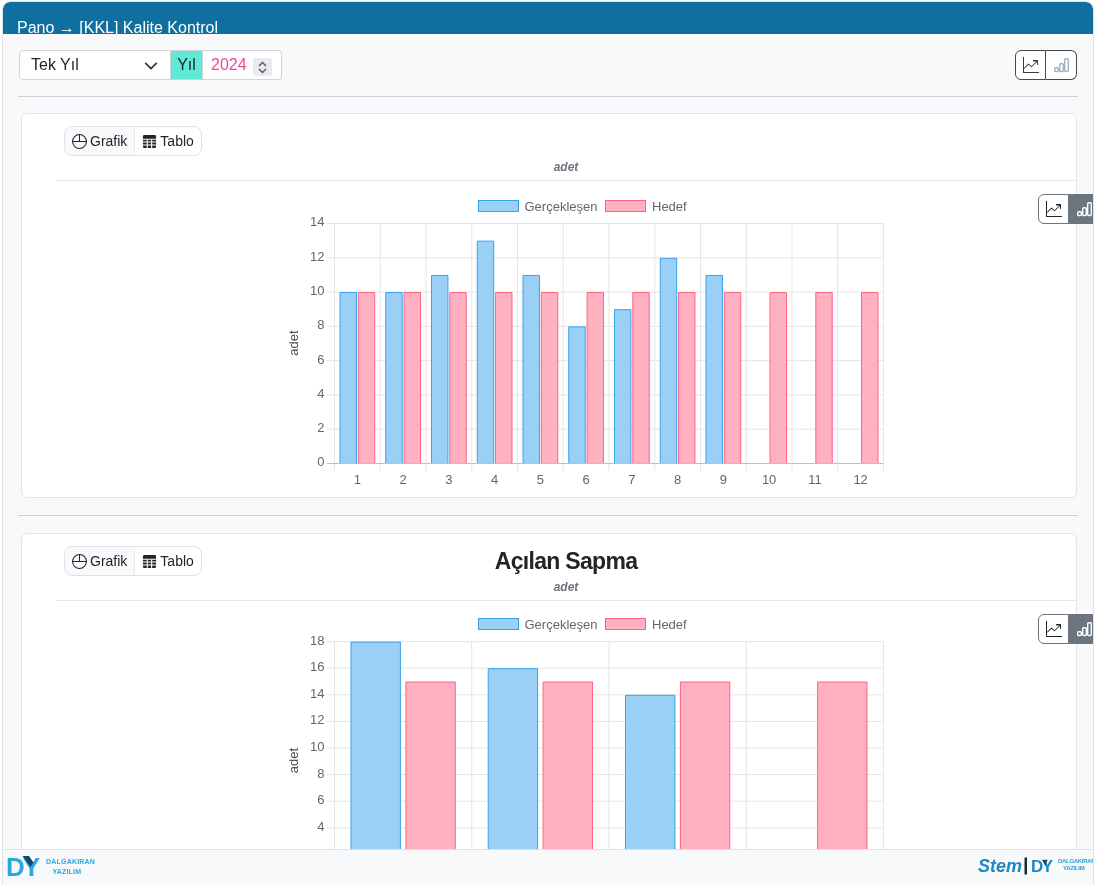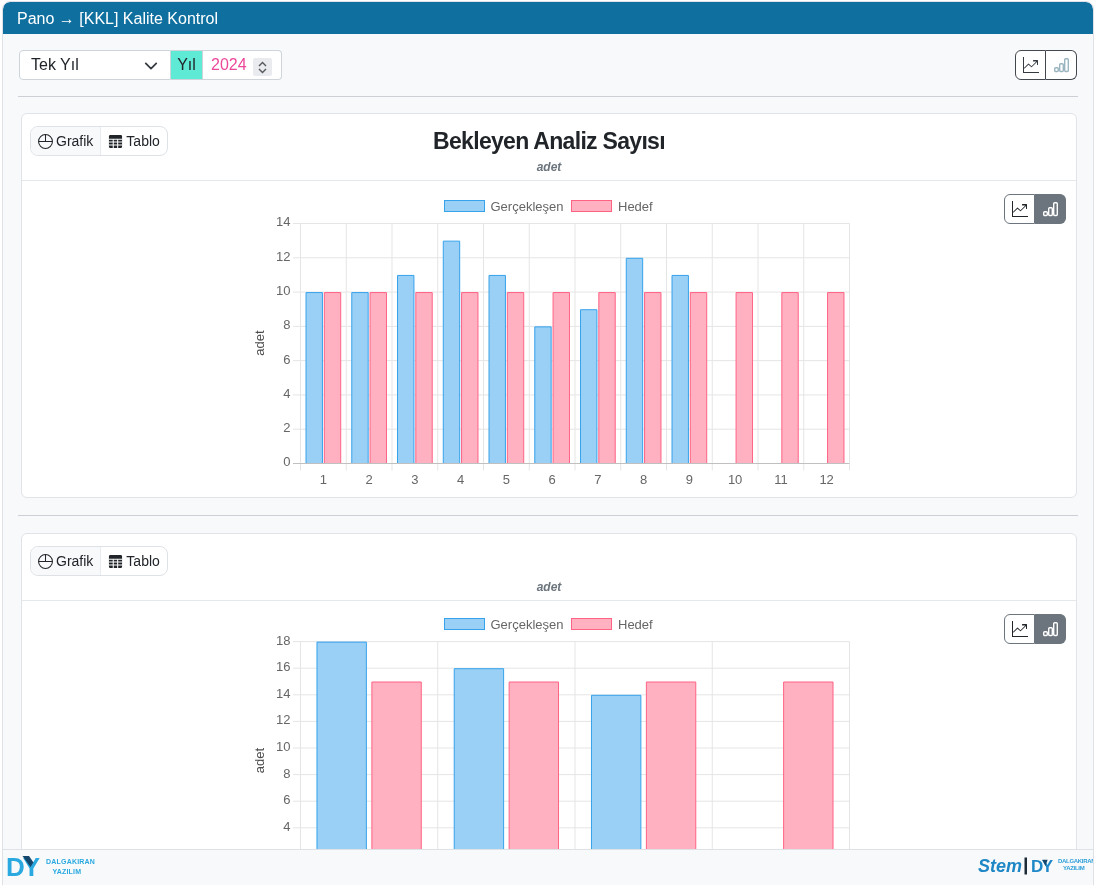--- a/index.html
+++ b/index.html
@@ -1,19 +1,19 @@
 <!DOCTYPE html>
 <html><head>
 <meta charset="utf-8">
 <style>
 * { margin:0; padding:0; box-sizing:border-box; }
 body { width:1096px; height:885px; background:#fff; font-family:"Liberation Sans", sans-serif; position:relative; overflow:hidden; }
 .app { position:absolute; left:2px; top:1px; width:1092px; height:890px; background:#f8f9fa; border:1px solid #dee2e6; border-radius:8px 8px 0 0; overflow:hidden; }
-.titlebar { position:absolute; left:0; top:0; width:100%; height:32px; background:#0f709f; border-radius:7px 7px 0 0; color:#fff; font-size:16px; line-height:32px; padding:1px 0 0 14px; }
-.card { position:absolute; left:18px; width:1056px; background:#fff; border:1px solid #e0e3e7; border-radius:6px; }
+.titlebar { position:absolute; left:0; top:0; width:100%; height:32px; background:#0f709f; border-radius:7px 7px 0 0; color:#fff; font-size:16px; line-height:32px; padding:10px 0 0 14px; }
+.card { position:absolute; left:18px; width:1056px; background:#fff; border:1px solid #e0e3e7; border-radius:6px;padding-left:34px; }
 .cardhead { position:relative; height:67px; border-bottom:1px solid #e5e8ea; }
 .ctitle { position:absolute; left:0; width:100%; top:16px; text-align:center; font-size:23px; line-height:23px; letter-spacing:-0.7px; font-weight:bold; color:#212529; }
 .csub { position:absolute; left:0; width:100%; top:47px; text-align:center; font-size:12px; line-height:12px; font-weight:bold; font-style:italic; color:#6c757d; }
 .gt { position:absolute; left:8px; top:12px; height:30px; border:1px solid #dee2e6; border-radius:8px; display:flex; overflow:hidden; background:#fff; }
 .gt .b { display:flex; align-items:center; gap:3px; padding:0 7px; font-size:14px; color:#212529; }
 .gt .b.first { background:#f8f9fa; border-right:1px solid #e9ecef; }
 hr.sep { position:absolute; left:15px; width:1060px; border:none; border-top:1px solid #ccd0d4; }
 </style>
 </head>
 <body>
@@ -66,21 +66,20 @@
               <path d="M1 2.5A1.5 1.5 0 0 1 2.5 1h11A1.5 1.5 0 0 1 15 2.5v11a1.5 1.5 0 0 1-1.5 1.5h-11A1.5 1.5 0 0 1 1 13.5v-11Z" fill="#212529"></path>
               <g stroke="#fff" stroke-width="1.1">
                 <line x1="1" y1="5.5" x2="15" y2="5.5"></line>
                 <line x1="1" y1="8.6" x2="15" y2="8.6"></line>
                 <line x1="1" y1="11.7" x2="15" y2="11.7"></line>
                 <line x1="5.6" y1="5.5" x2="5.6" y2="15"></line>
                 <line x1="10.3" y1="5.5" x2="10.3" y2="15"></line>
               </g>
             </svg> Tablo</div>
         </div>
-      <div class="ctitle">Bekleyen Analiz Sayısı</div>
       <div class="csub">adet</div>
     </div>
     <div style="position:relative;height:316px;">
       <svg width="1054" height="316" viewBox="22 181 1054 316" style="position:absolute;left:0;top:0;" font-family="'Liberation Sans', sans-serif">
 <line x1="293" y1="429.21" x2="849.5" y2="429.21" stroke="#e5e5e5" stroke-width="1"></line>
 <line x1="293" y1="394.93" x2="849.5" y2="394.93" stroke="#e5e5e5" stroke-width="1"></line>
 <line x1="293" y1="360.64" x2="849.5" y2="360.64" stroke="#e5e5e5" stroke-width="1"></line>
 <line x1="293" y1="326.36" x2="849.5" y2="326.36" stroke="#e5e5e5" stroke-width="1"></line>
 <line x1="293" y1="292.07" x2="849.5" y2="292.07" stroke="#e5e5e5" stroke-width="1"></line>
 <line x1="293" y1="257.79" x2="849.5" y2="257.79" stroke="#e5e5e5" stroke-width="1"></line>
@@ -177,20 +176,21 @@
               <path d="M1 2.5A1.5 1.5 0 0 1 2.5 1h11A1.5 1.5 0 0 1 15 2.5v11a1.5 1.5 0 0 1-1.5 1.5h-11A1.5 1.5 0 0 1 1 13.5v-11Z" fill="#212529"></path>
               <g stroke="#fff" stroke-width="1.1">
                 <line x1="1" y1="5.5" x2="15" y2="5.5"></line>
                 <line x1="1" y1="8.6" x2="15" y2="8.6"></line>
                 <line x1="1" y1="11.7" x2="15" y2="11.7"></line>
                 <line x1="5.6" y1="5.5" x2="5.6" y2="15"></line>
                 <line x1="10.3" y1="5.5" x2="10.3" y2="15"></line>
               </g>
             </svg> Tablo</div>
         </div>
+      <div class="ctitle">Açılan Sapma</div>
       <div class="csub">adet</div>
     </div>
     <div style="position:relative;height:285px;">
       <svg width="1054" height="285" viewBox="22 601 1054 285" style="position:absolute;left:0;top:0;" font-family="'Liberation Sans', sans-serif">
 <line x1="293" y1="854.4" x2="849.5" y2="854.4" stroke="#e5e5e5" stroke-width="1"></line>
 <line x1="293" y1="827.8" x2="849.5" y2="827.8" stroke="#e5e5e5" stroke-width="1"></line>
 <line x1="293" y1="801.2" x2="849.5" y2="801.2" stroke="#e5e5e5" stroke-width="1"></line>
 <line x1="293" y1="774.6" x2="849.5" y2="774.6" stroke="#e5e5e5" stroke-width="1"></line>
 <line x1="293" y1="748" x2="849.5" y2="748" stroke="#e5e5e5" stroke-width="1"></line>
 <line x1="293" y1="721.4" x2="849.5" y2="721.4" stroke="#e5e5e5" stroke-width="1"></line>

